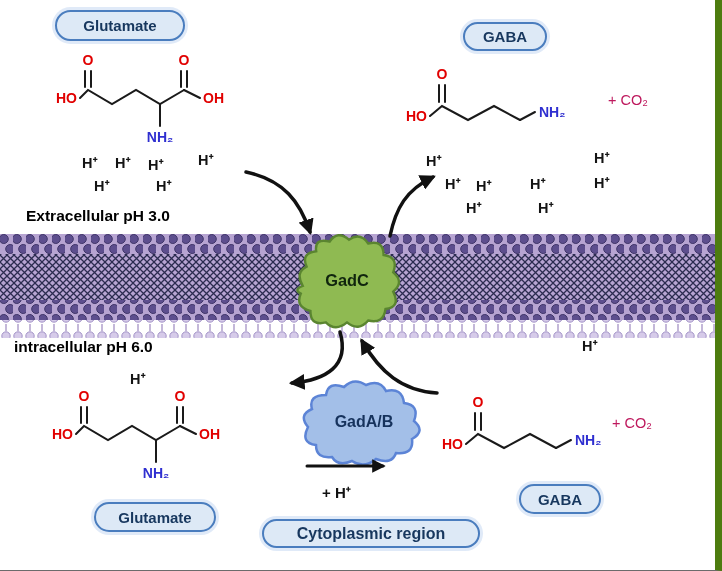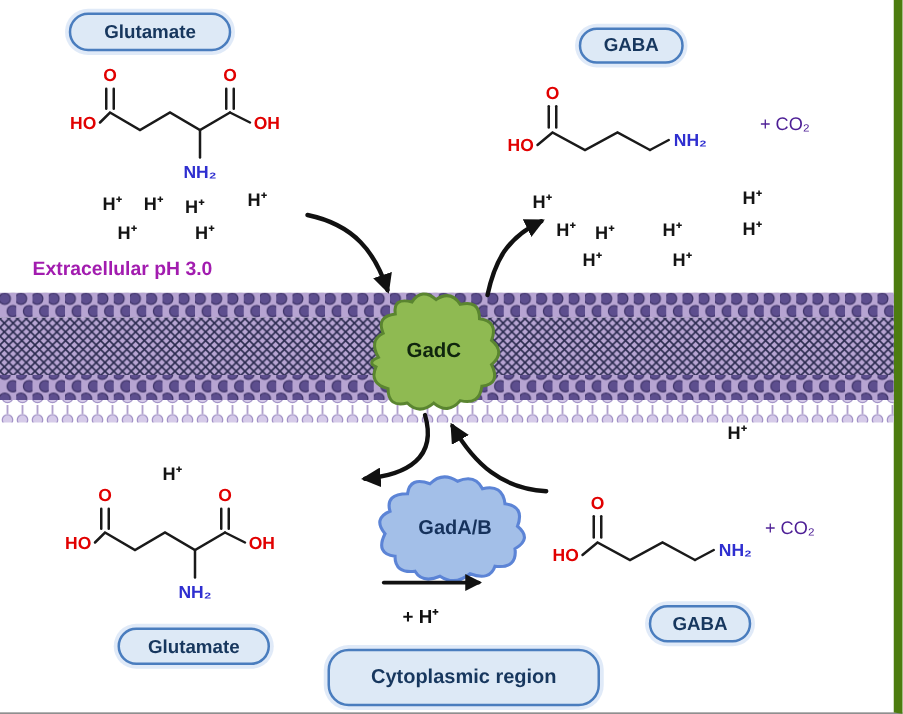--- a/index.html
+++ b/index.html
@@ -8,25 +8,25 @@
             border-right:7px solid #4d7c0f; border-bottom:1px solid #6b6b6b; }
 
   .membrane { position:absolute; left:0; top:234px; z-index:1; }
 
   .pill { position:absolute; z-index:6; display:flex; align-items:center; justify-content:center;
           background:#dde9f6; border:2px solid #4a7dbe; border-radius:17px;
           color:#17375e; font-weight:bold; font-size:15px;
           box-shadow:0 0 0 3px rgba(165,195,235,.35); }
   .pill-big { font-size:16px; }
 
-  .lbl { position:absolute; z-index:6; font-weight:bold; font-size:15.5px; color:#a21caf; }
+  .lbl { position:absolute; z-index:6; font-weight:bold; font-size:15.5px; color:#000000; }
 
   .hp { position:absolute; z-index:6; font-weight:bold; font-size:14.5px; color:#141414; letter-spacing:.3px; }
 
-  .co2 { position:absolute; z-index:6; font-size:14.5px; color:#4c1d95; }
+  .co2 { position:absolute; z-index:6; font-size:14.5px; color:#be185d; }
   .plus-h { position:absolute; z-index:6; font-size:15px; font-weight:600; color:#111; }
 
   .chem { position:absolute; z-index:5; }
   .chem .bond { stroke:#1a1a1a; stroke-width:2; fill:none; stroke-linecap:round; }
   .chem .red { fill:#e10000; font-weight:bold; font-size:14px; }
   .chem .blue { fill:#2f2fd0; font-weight:bold; font-size:14px; }
 
   .blob { position:absolute; z-index:4; }
   .gadc-text { font-weight:bold; font-size:17px; fill:#10250e; }
   .gada-text { font-weight:bold; font-size:16px; fill:#16325c; }
@@ -69,25 +69,26 @@
   </div>
   <div class="pill" style="left:463px; top:22px; width:84px; height:29px;">
     <span>GABA</span>
   </div>
   <div class="pill" style="left:94px; top:502px; width:122px; height:30px;">
     <span>Glutamate</span>
   </div>
   <div class="pill" style="left:519px; top:484px; width:82px; height:30px;">
     <span>GABA</span>
   </div>
-  <div class="pill pill-big" style="left:262px; top:519px; width:218px; height:46px;">
+  <div class="pill pill-big" style="left:262px; top:519px; width:218px; height:29px;">
     <span>Cytoplasmic region</span>
   </div>
 
   <div class="lbl" style="left:26px; top:207px;">Extracellular pH 3.0</div>
+  <div class="lbl" style="left:14px; top:338px;">intracellular pH 6.0</div>
 
   <span class="hp" style="left:82px;  top:152px;">H⁺</span>
   <span class="hp" style="left:115px; top:152px;">H⁺</span>
   <span class="hp" style="left:148px; top:154px;">H⁺</span>
   <span class="hp" style="left:198px; top:149px;">H⁺</span>
   <span class="hp" style="left:94px;  top:175px;">H⁺</span>
   <span class="hp" style="left:156px; top:175px;">H⁺</span>
 
   <span class="hp" style="left:426px; top:150px;">H⁺</span>
   <span class="hp" style="left:445px; top:173px;">H⁺</span>

